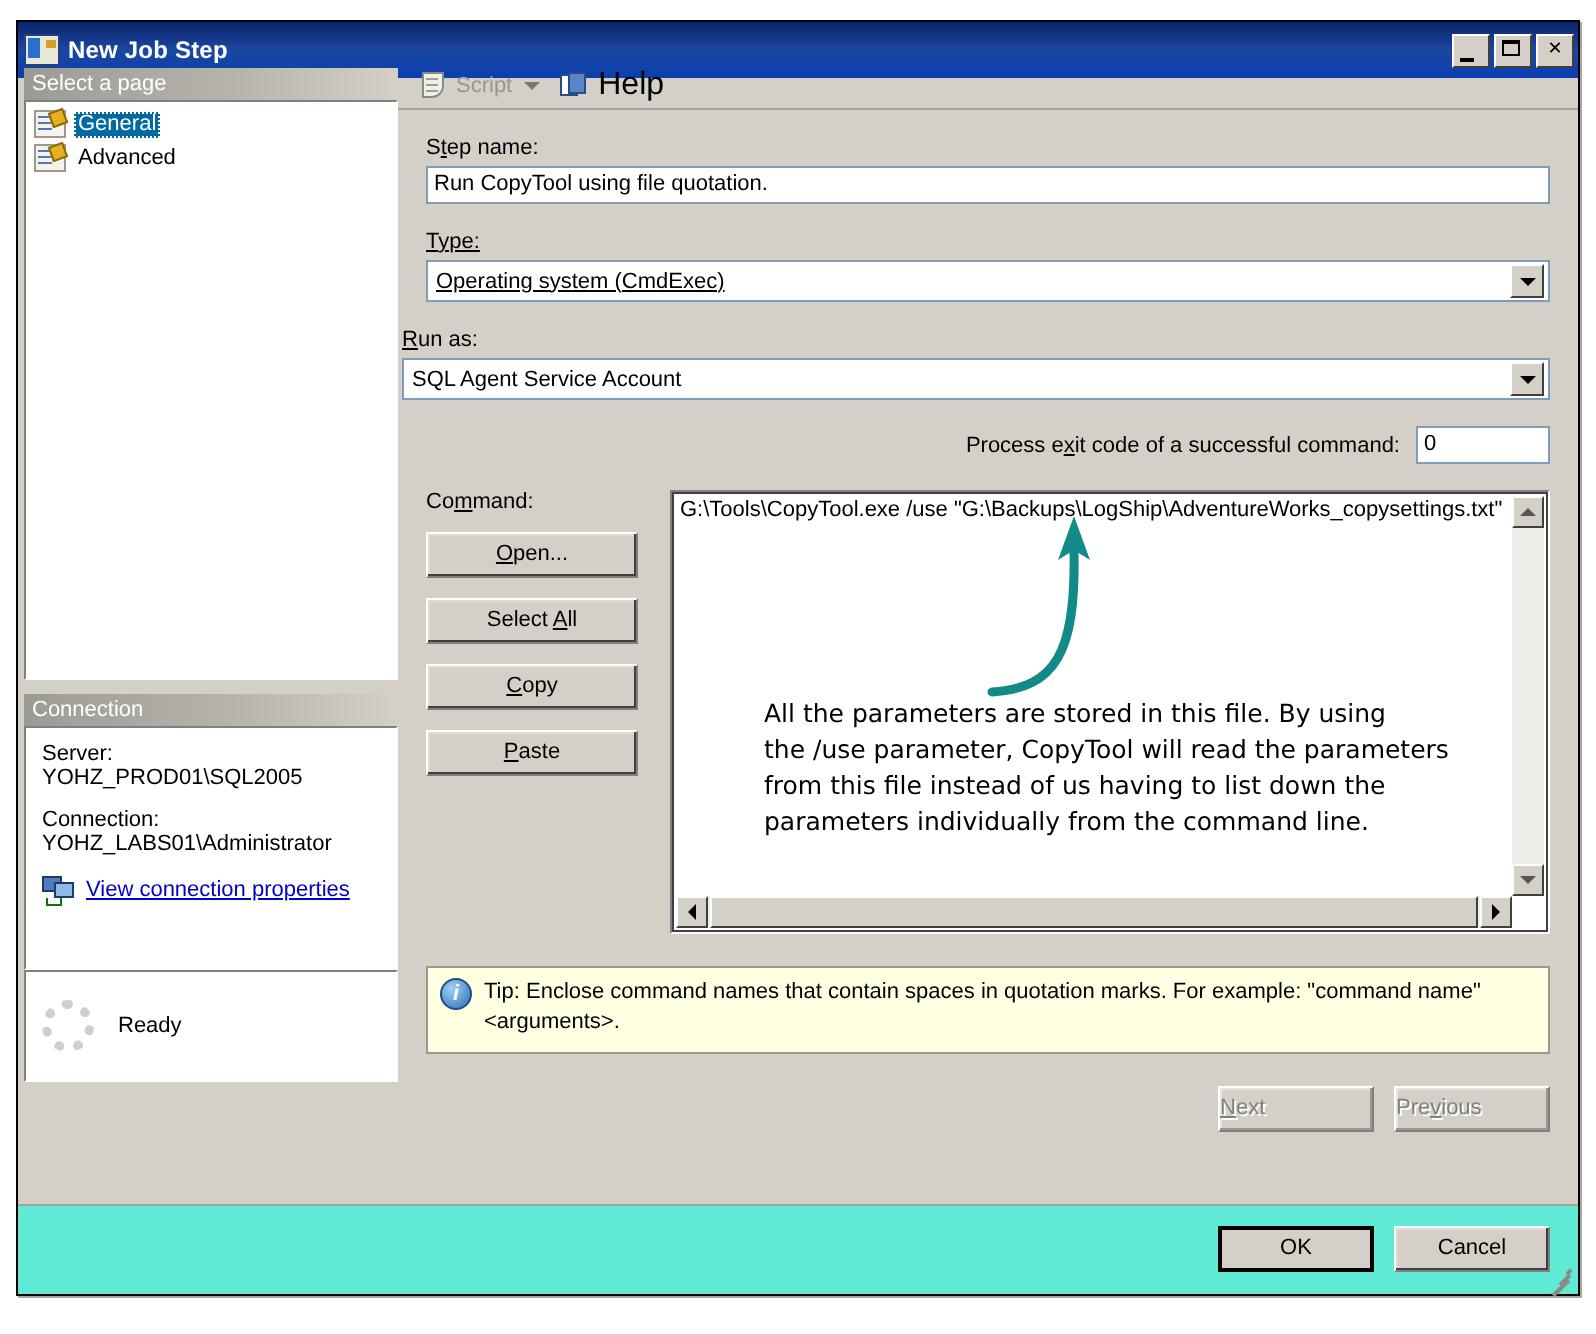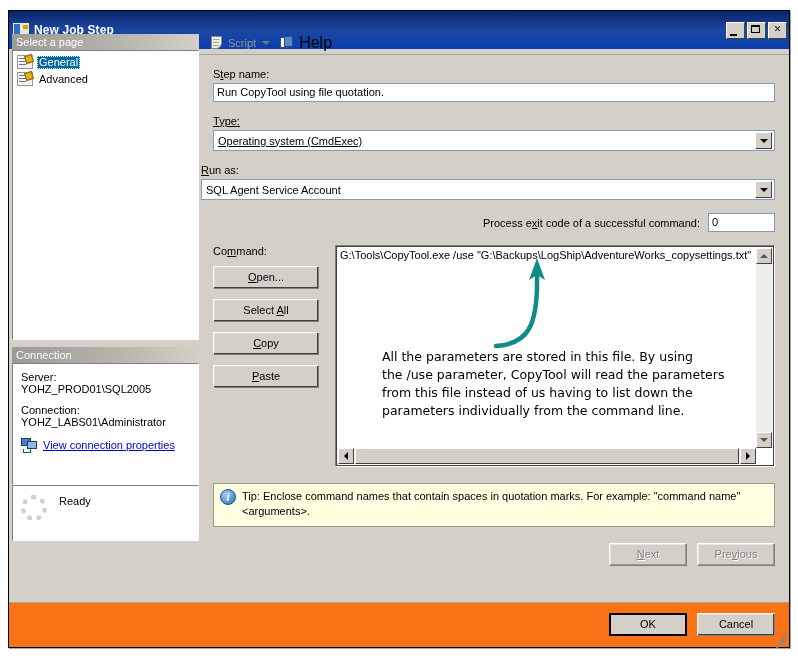--- a/index.html
+++ b/index.html
@@ -26,21 +26,21 @@
     left: 8px;
     top: 10px;
     width: 782px;
     height: 638px;
     background: #d4d0c8;
     border: 1px solid #000;
     box-sizing: border-box;
     box-shadow: 1px 1px 0 rgba(0,0,0,0.35);
   }
   .titlebar {
-    height: 38px;
+    height: 28px;
     background: linear-gradient(to bottom, #0a246a 0%, #1c47a0 50%, #0a3fb0 100%);
     display: flex;
     align-items: center;
     padding: 0 2px 0 3px;
     box-sizing: border-box;
   }
   .title-icon {
     width: 16px; height: 14px;
     margin-right: 4px;
     background: #e8e8d8;
@@ -229,21 +229,21 @@
     font-size: 11px;
     cursor: pointer;
   }
 
   
   .prog-box {
     padding: 9px 8px;
     height: 56px;
     box-sizing: border-box;
     display: flex;
-    align-items: flex-start;
+    align-items: center;
   }
   .spinner {
     width: 26px; height: 26px;
     border-radius: 50%;
     border: 5px dotted #cfcfcf;
     margin-right: 12px;
     flex: 0 0 auto;
     box-sizing: border-box;
   }
   .prog-text { font-size: 11px; }
@@ -556,34 +556,33 @@
     gap: 10px;
   }
   .btn-nav {
     width: 78px; height: 23px;
     background: #d4d0c8;
     border: 1px solid;
     border-color: #ffffff #808080 #808080 #ffffff;
     box-shadow: inset -1px -1px 0 #9a9a94, inset 1px 1px 0 #e8e6e0;
     box-sizing: border-box;
     font-size: 11px;
-    text-align: center;
     line-height: 21px;
     color: #808080;
     text-shadow: 1px 1px 0 #ffffff;
   }
   .btn-nav u { text-decoration: underline; }
 
   
   .bottombar {
     position: absolute;
     left: 0; right: 0; bottom: 0;
     height: 44px;
     border-top: 1px solid #a8a49c;
-    background: #f97316;
+    background: #5eead4;
   }
   .bottom-btns {
     position: absolute;
     right: 14px; top: 10px;
     display: flex;
     gap: 10px;
   }
   .btn-ok {
     width: 78px; height: 23px;
     background: #d4d0c8;

